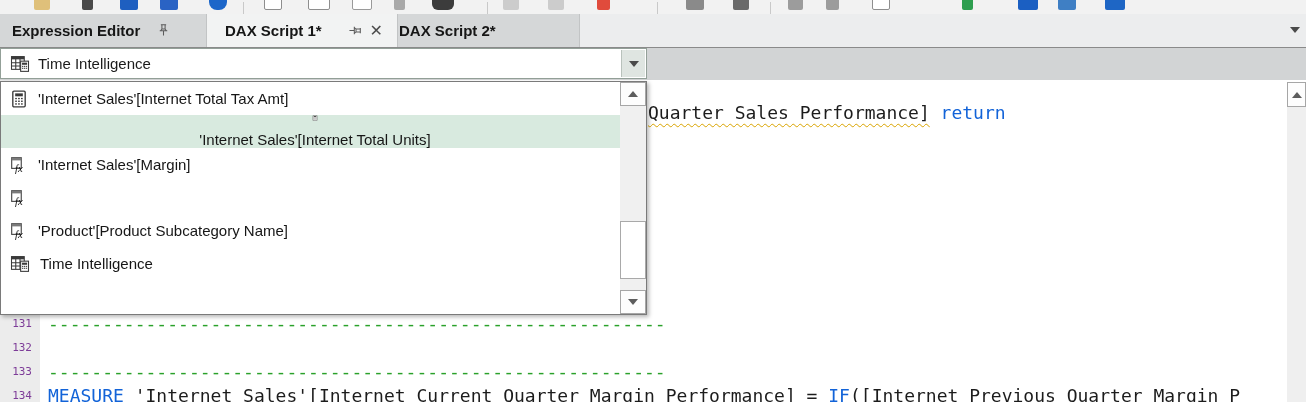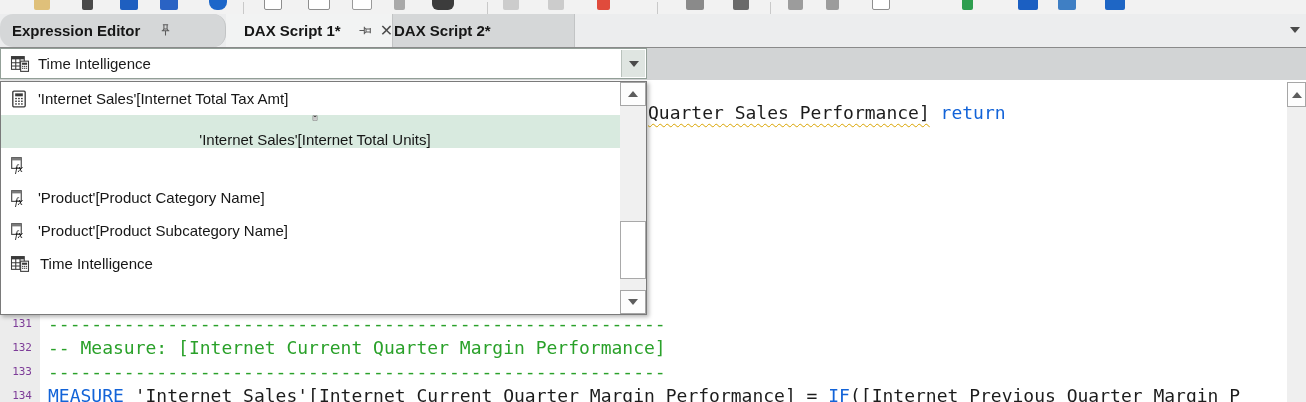--- a/index.html
+++ b/index.html
@@ -118,31 +118,31 @@
     <div class="ic" style="left:788px;width:15px;background:#9c9c9c;"></div>
     <div class="ic" style="left:826px;width:13px;background:#9c9c9c;"></div>
     <div class="ic" style="left:872px;width:18px;background:#fff;border:1px solid #8e8e8e;"></div>
     <div class="ic" style="left:962px;width:11px;background:#2e9e4f;"></div>
     <div class="ic" style="left:1018px;width:20px;background:#1b5fc2;"></div>
     <div class="ic" style="left:1058px;width:18px;background:#3f7fc4;"></div>
     <div class="ic" style="left:1105px;width:20px;background:#1e66c5;"></div>
   </div>
 
   <div class="tabbar">
-    <div class="tab" style="width:226px;border-radius:13px;">
+    <div class="tab" style="width:207px;">
       <span>Expression Editor</span>
       <span class="spacer"></span>
       <svg class="pin-ic" viewBox="0 0 16 16">
         <g fill="none" stroke="#5a5a5a" stroke-width="1.1">
           <path d="M5.2 1.8h5.6M6.3 1.8v4.6M9.7 1.8v4.6M4 8.2h8M5 8.2l1.3-1.8h3.4L11 8.2M8 8.2v5.2"></path>
         </g>
       </svg>
       <span style="width:30px;"></span>
     </div>
-    <div class="tab active" style="width:167px;padding-left:18px;">
+    <div class="tab active" style="width:191px;padding-left:18px;">
       <span>DAX Script 1*</span>
       <span class="spacer"></span>
       <svg class="pin-ic rot" viewBox="0 0 16 16">
         <g fill="none" stroke="#5a5a5a" stroke-width="1.1">
           <path d="M5.2 1.8h5.6M6.3 1.8v4.6M9.7 1.8v4.6M4 8.2h8M5 8.2l1.3-1.8h3.4L11 8.2M8 8.2v5.2"></path>
         </g>
       </svg>
       <span class="close-x">✕</span>
     </div>
     <div class="tab" style="width:182px;padding-left:1px;">
@@ -183,21 +183,20 @@
     <div class="gutter"></div>
 
     <div class="partial-line"><span class="squig">Quarter Sales Performance]</span><span class="kw"> return</span></div>
 
     <div class="codeline" style="top:232px;">
       <span class="ln">131</span>
       <span class="code cmt">---------------------------------------------------------</span>
     </div>
     <div class="codeline" style="top:256px;">
       <span class="ln">132</span>
-      <span class="code cmt">-- Measure: [Internet Current Quarter Margin Performance]</span>
     </div>
     <div class="codeline" style="top:280px;">
       <span class="ln">133</span>
       <span class="code cmt">---------------------------------------------------------</span>
     </div>
     <div class="codeline" style="top:304px;">
       <span class="ln">134</span>
       <span class="code"><span class="kw">MEASURE</span><span class="pln"> 'Internet Sales'[Internet Current Quarter Margin Performance] = </span><span class="kw">IF</span><span class="pln">([Internet Previous Quarter Margin P</span></span>
     </div>
 
@@ -244,28 +243,28 @@
           </g>
         </svg>
       <span>'Internet Sales'[Internet Total Units]</span>
     </div>
     <div class="dd-item">
       <svg width="18" height="18" viewBox="0 0 16 16">
           <rect x="1.5" y="1.5" width="8.5" height="9.5" fill="#fff" stroke="#444"></rect>
           <rect x="1.5" y="1.5" width="8.5" height="2.4" fill="#7a7a7a"></rect>
           <text x="4.5" y="14.6" font-style="italic" font-family="serif" font-size="9.5" fill="#111">fx</text>
         </svg>
+      <span>'Internet Sales'[Margin]</span>
     </div>
     <div class="dd-item">
       <svg width="18" height="18" viewBox="0 0 16 16">
           <rect x="1.5" y="1.5" width="8.5" height="9.5" fill="#fff" stroke="#444"></rect>
           <rect x="1.5" y="1.5" width="8.5" height="2.4" fill="#7a7a7a"></rect>
           <text x="4.5" y="14.6" font-style="italic" font-family="serif" font-size="9.5" fill="#111">fx</text>
         </svg>
-      <span>'Product'[Product Category Name]</span>
     </div>
     <div class="dd-item">
       <svg width="18" height="18" viewBox="0 0 16 16">
           <rect x="1.5" y="1.5" width="8.5" height="9.5" fill="#fff" stroke="#444"></rect>
           <rect x="1.5" y="1.5" width="8.5" height="2.4" fill="#7a7a7a"></rect>
           <text x="4.5" y="14.6" font-style="italic" font-family="serif" font-size="9.5" fill="#111">fx</text>
         </svg>
       <span>'Product'[Product Subcategory Name]</span>
     </div>
     <div class="dd-item">

